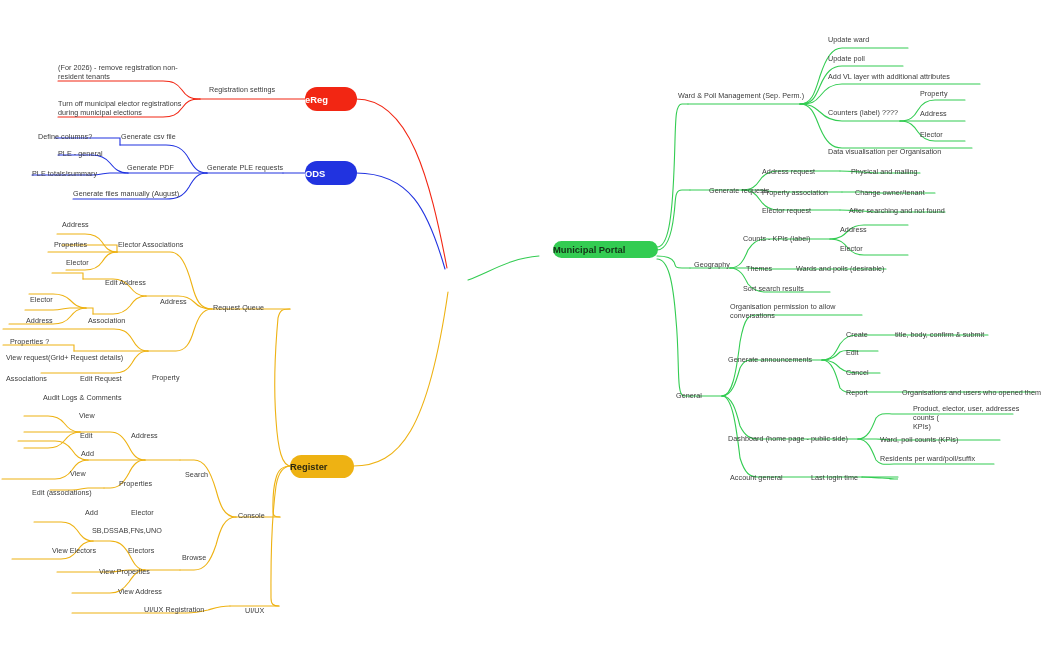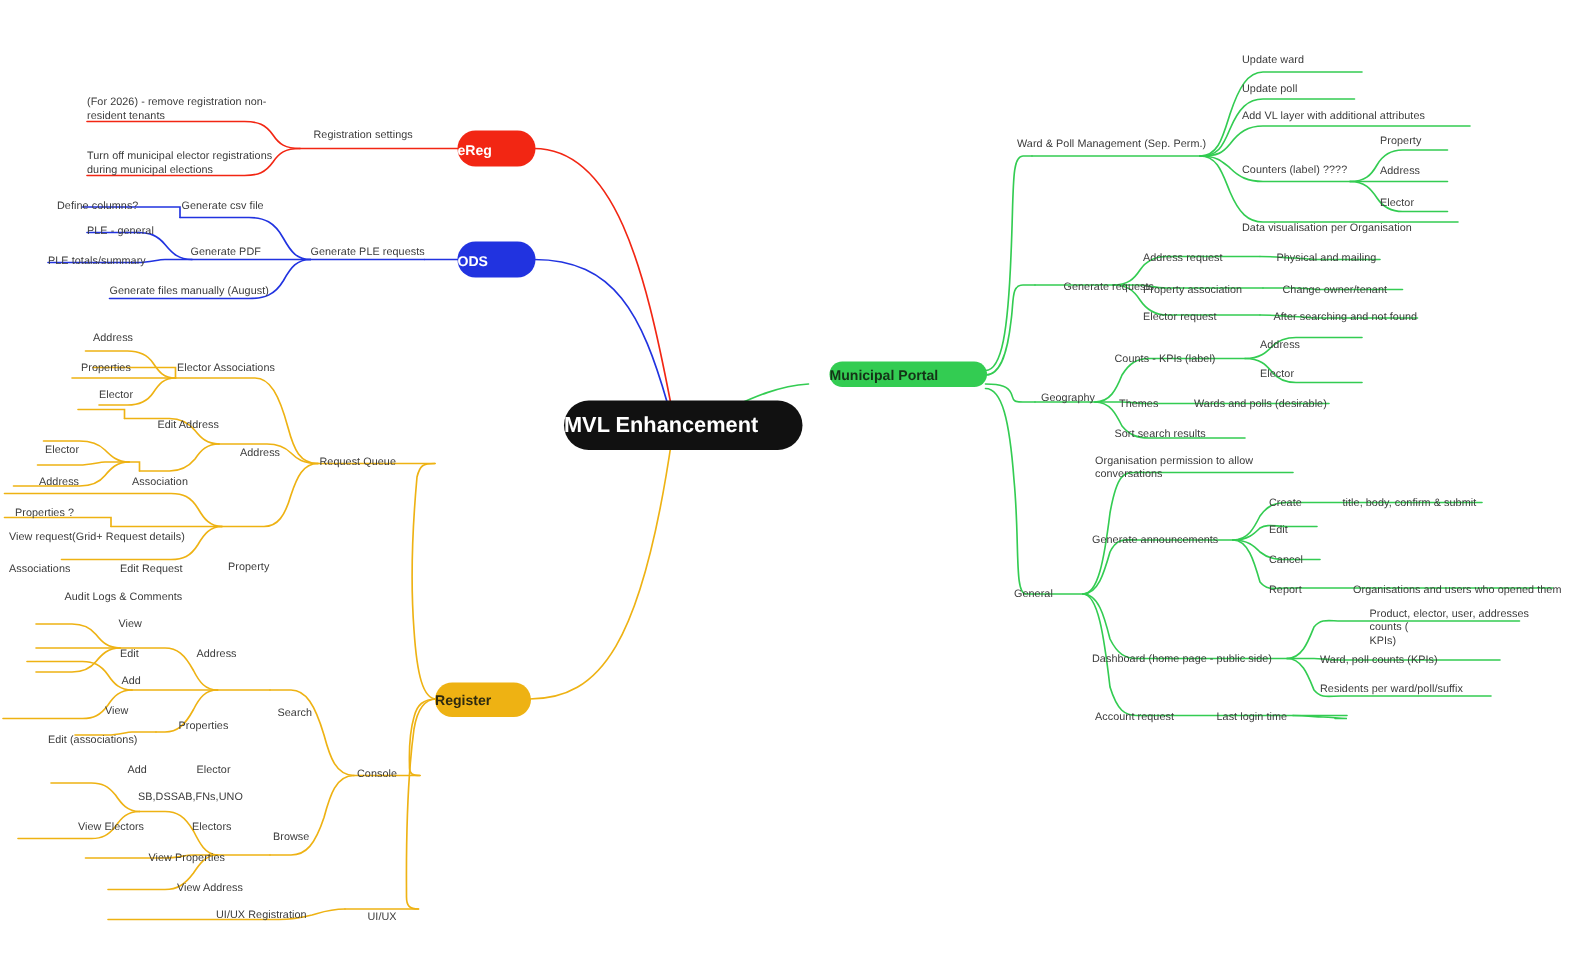--- a/index.html
+++ b/index.html
@@ -145,23 +145,20 @@
         <path d="M858,439 C868,439 872,428 876,418 C881,412 886,414 894,414 L1013,414"></path>
         <path d="M858,439 C868,439 872,439 876,439 C881,439 886,440 894,440 L1000,440"></path>
         <path d="M858,439 C868,439 872,450 876,460 C881,466 886,464 894,464 L994,464"></path>
         <path d="M722,396 C732,396 736,424 740,458 C745,474 750,477 758,477 L862,477"></path>
         <path d="M862,477 C872,477 876,478 882,478 C888,478 892,479 898,479 L890,479"></path>
         <path d="M862,477 L898,477"></path>
       </g>
     </g>
   </svg>
 
-  <div class="node" id="root" style="left:376px;top:267px;width:159px;height:33px;">
-    <span>MVL Enhancement</span>
-  </div>
 
   <div class="node pill" id="n-ereg" style="left:305px;top:87px;width:52px;height:24px;">
     <span>eReg</span>
   </div>
 
   <div class="node pill" id="n-ods" style="left:305px;top:161px;width:52px;height:24px;">
     <span>ODS</span>
   </div>
 
   <div class="node pill" id="n-register" style="left:290px;top:455px;width:64px;height:23px;">
@@ -266,16 +263,16 @@
   <div class="lbl r" style="left:846px;top:368px;">Cancel</div>
   <div class="lbl r" style="left:846px;top:388px;">Report</div>
   <div class="lbl r" style="left:902px;top:388px;">Organisations and users who opened them</div>
 
   <div class="lbl r" style="left:728px;top:434px;">Dashboard (home page - public side)</div>
   <div class="lbl r" style="left:880px;top:404px;width:118px;margin-left:33px;">Product, elector, user, addresses counts (
 KPIs)</div>
   <div class="lbl r" style="left:880px;top:435px;">Ward, poll counts (KPIs)</div>
   <div class="lbl r" style="left:880px;top:454px;">Residents per ward/poll/suffix</div>
 
-  <div class="lbl r" style="left:730px;top:473px;">Account request</div>
+  <div class="lbl r" style="left:730px;top:473px;">Account general</div>
   <div class="lbl r" style="left:811px;top:473px;">Last login time</div>
 
 </div>
 
 </body></html>

